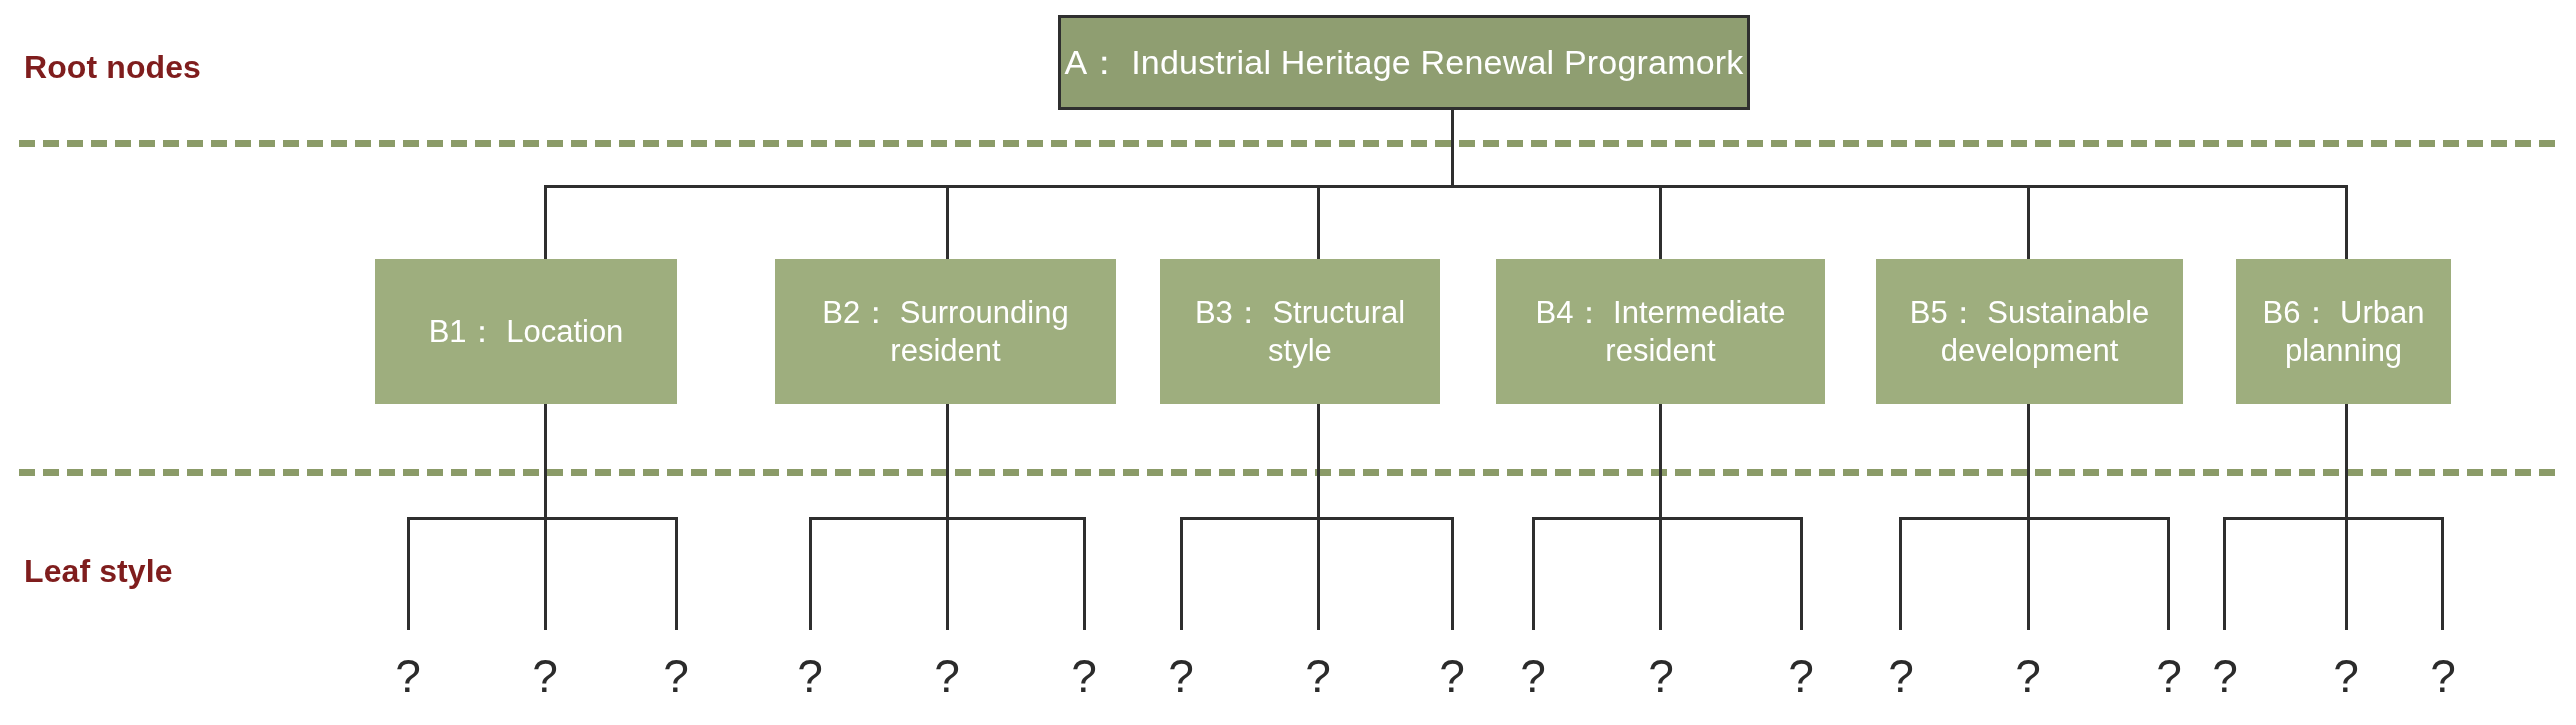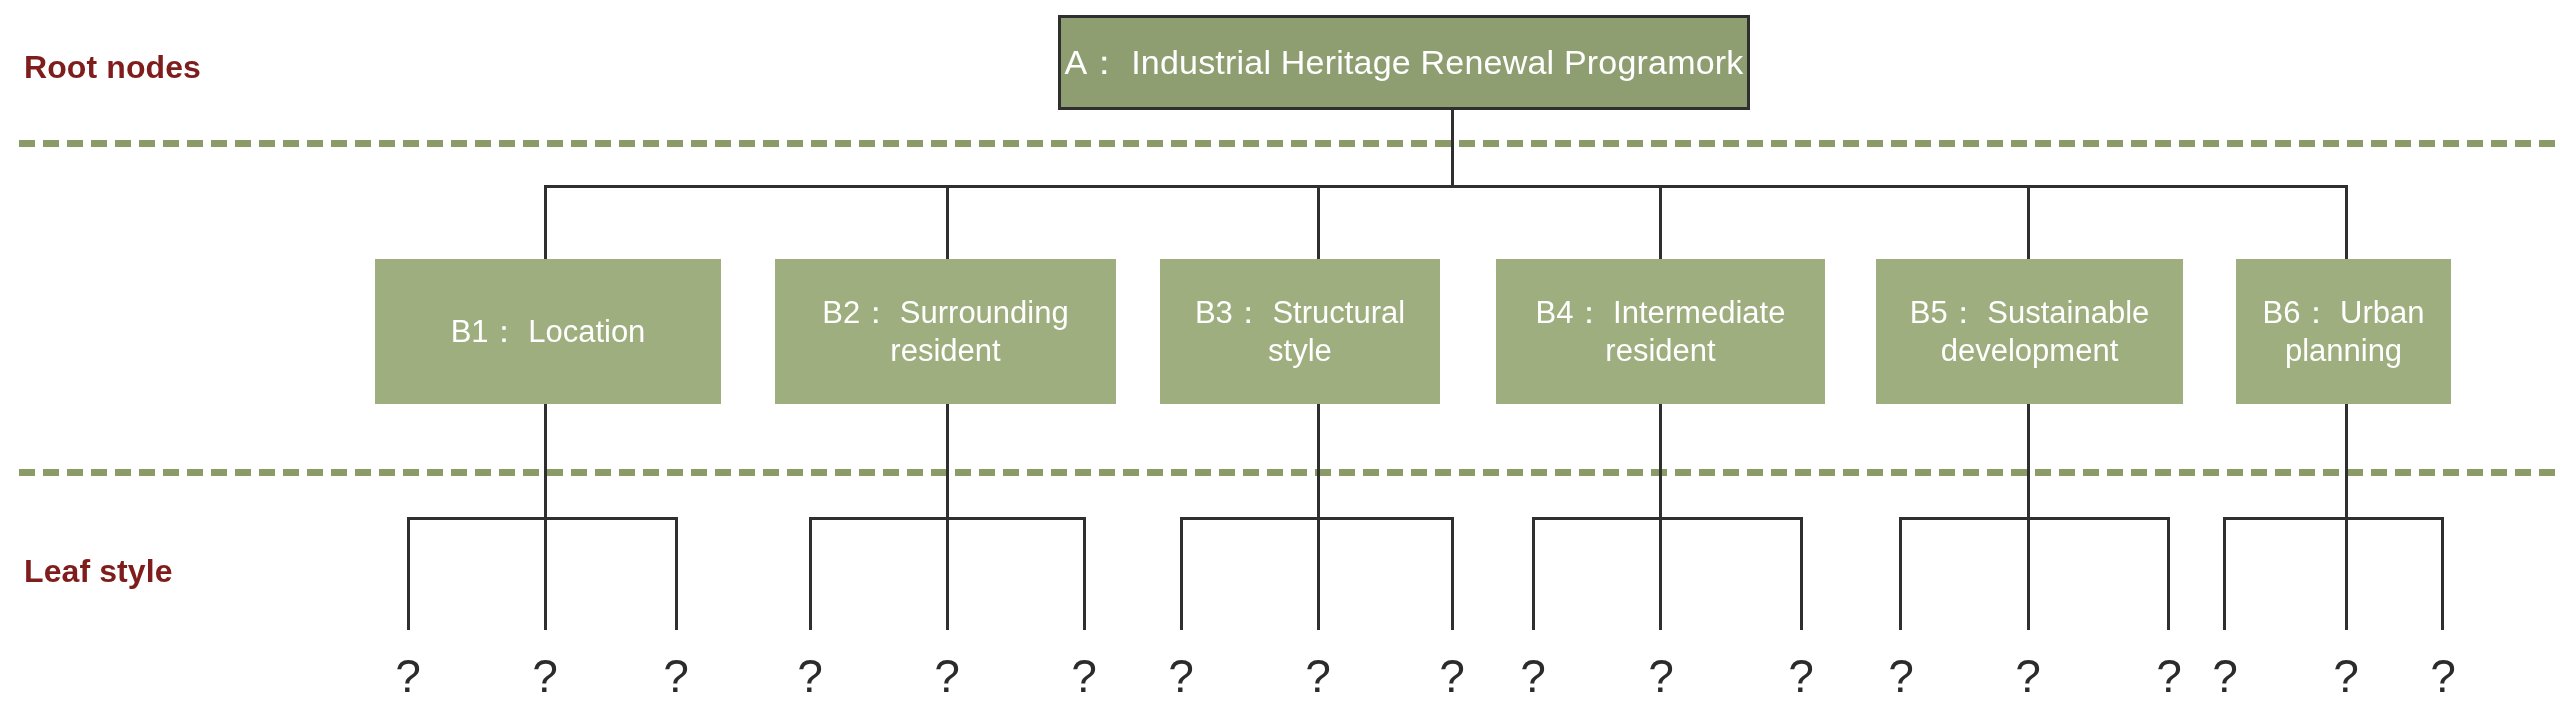--- a/index.html
+++ b/index.html
@@ -158,21 +158,21 @@
       <div class="vline" style="left: 1899px; top: 517px; height: 113px;"></div>
       <div class="vline" style="left: 2027px; top: 517px; height: 113px;"></div>
       <div class="vline" style="left: 2167px; top: 517px; height: 113px;"></div>
       <div class="vline" style="left: 2345px; top: 403px; height: 114px;"></div>
       <div class="hline" style="left: 2225px; top: 517px; width: 218px;"></div>
       <div class="vline" style="left: 2223px; top: 517px; height: 113px;"></div>
       <div class="vline" style="left: 2345px; top: 517px; height: 113px;"></div>
       <div class="vline" style="left: 2441px; top: 517px; height: 113px;"></div>
     </div>
   <div id="nodes-layer">
-      <div class="b-node" style="left: 375px; width: 346px;">B1： Location</div>
+      <div class="b-node" style="left: 375px; width: 302px;">B1： Location</div>
       <div class="b-node" style="left: 775px; width: 341px;">B2： Surrounding
 resident</div>
       <div class="b-node" style="left: 1160px; width: 280px;">B3： Structural
 style</div>
       <div class="b-node" style="left: 1496px; width: 329px;">B4： Intermediate
 resident</div>
       <div class="b-node" style="left: 1876px; width: 307px;">B5： Sustainable
 development</div>
       <div class="b-node" style="left: 2236px; width: 215px;">B6： Urban
 planning</div>

